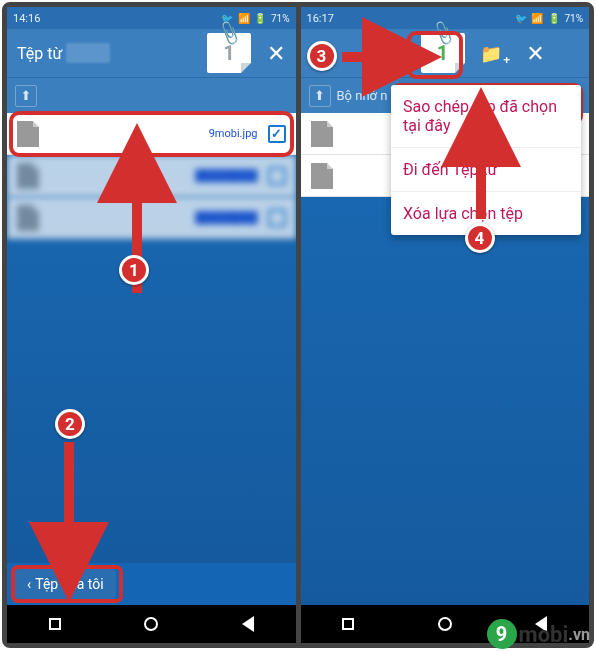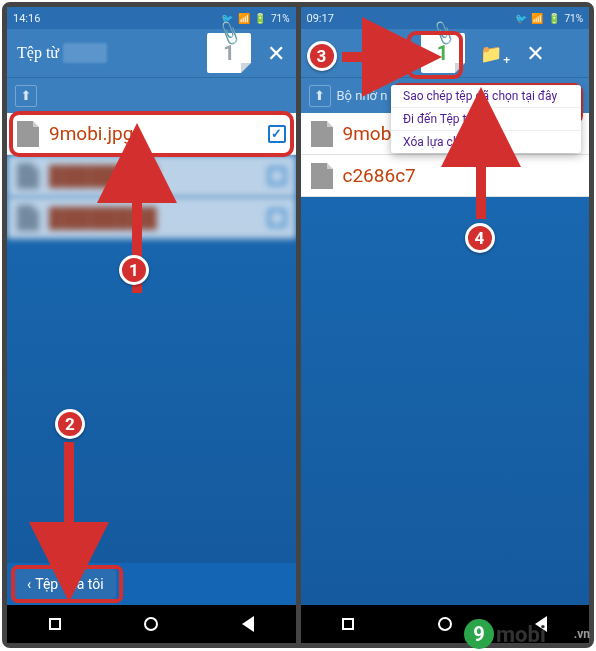--- a/index.html
+++ b/index.html
@@ -45,21 +45,21 @@
   .topbar {
     height: 48px;
     background: #3b7fbf;
     display: flex;
     align-items: center;
     padding: 0 10px;
     color: #fff;
     font-size: 16px;
     position: relative;
   }
-  .topbar .title { flex:0 0 auto;font-family:Liberation Serif, serif; }
+  .topbar .title { flex:0 0 auto; }
   .blurbox {
     width: 44px; height: 20px;
     background: #5b95cb;
     border-radius:2px;
     margin-left:4px;
     filter: blur(1px);
   }
   .clip-badge {
     width: 44px; height: 40px;
     background:#fff;
@@ -121,21 +121,21 @@
   .file-row.blurred { filter: blur(3px); opacity:.7; }
   .file-icon {
     width:22px; height:26px;
     background:#999;
     position:relative;
   }
   .file-icon::after{
     content:''; position:absolute; top:0; right:0;
     border-left:6px solid #ccc; border-top:6px solid #fff;
   }
-  .file-name { flex:1; color:#c2410c; font-size:19px; }
+  .file-name { flex:1; color:#1d4ed8; font-size:11px;text-align:right; }
   .checkbox {
     width:18px; height:18px;
     border:2px solid #1976d2;
     border-radius:2px;
     display:flex; align-items:center; justify-content:center;
     color:#1976d2; font-size:13px; font-weight:bold;
   }
   .checkbox.empty { color:transparent; }
   .bottombar {
     height: 42px;
@@ -196,23 +196,23 @@
   .ctx-menu {
     position:absolute;
     top:78px; right:8px;
     width:190px;
     background:#fff;
     border-radius:3px;
     box-shadow:0 3px 8px rgba(0,0,0,.3);
     z-index:12;
   }
   .ctx-item {
-    padding:4px 12px;
-    font-size:12px;
-    color:#4c1d95;
+    padding:12px 12px;
+    font-size:16px;
+    color:#be185d;
     border-bottom:1px solid #eee;
   }
   .ctx-item:last-child{border:none;}
   .logo9 {
     position:absolute; right:6px; bottom:2px;
     font-size:22px; font-weight:bold;
     color:#333; z-index:30;
     display:flex; align-items:center;
   }
   .logo9 .nine{
@@ -305,21 +305,21 @@
           </defs>
         <line x1="30" y1="5" x2="30" y2="125" stroke="#d32f2f" stroke-width="10" marker-end="url(#ah2)"></line>
       </svg>
     </div>
 
     <div class="highlight" style="bottom:40px; left:4px; width:112px; height:38px; border-radius:7px;"></div>
   </div>
 
   <div class="phone">
     <div class="statusbar">
-      <span>09:17</span>
+      <span>16:17</span>
       <div class="status-icons">
         <span>🐦</span>
         <span>📶</span>
         <span>🔋</span>
         <span>71%</span>
       </div>
     </div>
     <div class="topbar">
       <div class="clip-badge green" style="margin-left:110px;">
         <span class="clip-icon">📎</span>
@@ -383,14 +383,14 @@
           </defs>
         <line x1="20" y1="100" x2="20" y2="8" stroke="#d32f2f" stroke-width="10" marker-end="url(#ah4)"></line>
       </svg>
     </div>
   </div>
 </div>
 
 <div class="logo9">
   <span class="nine">9</span>
   <span>mobi</span>
-    <span style="font-size:12px;color:#999;margin-left:28px;">.vn</span>
+    <span style="font-size:16px;color:#999;">.vn</span>
 </div>
 
 </body></html>

